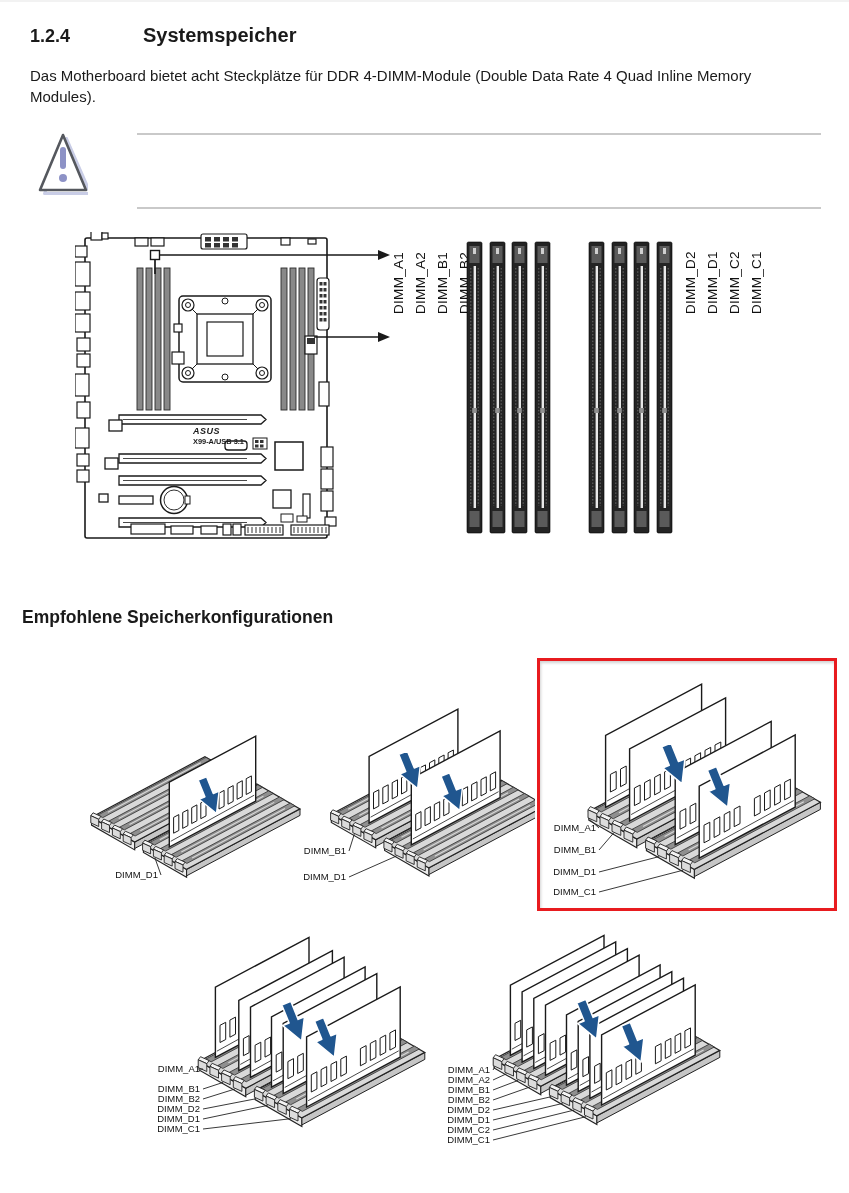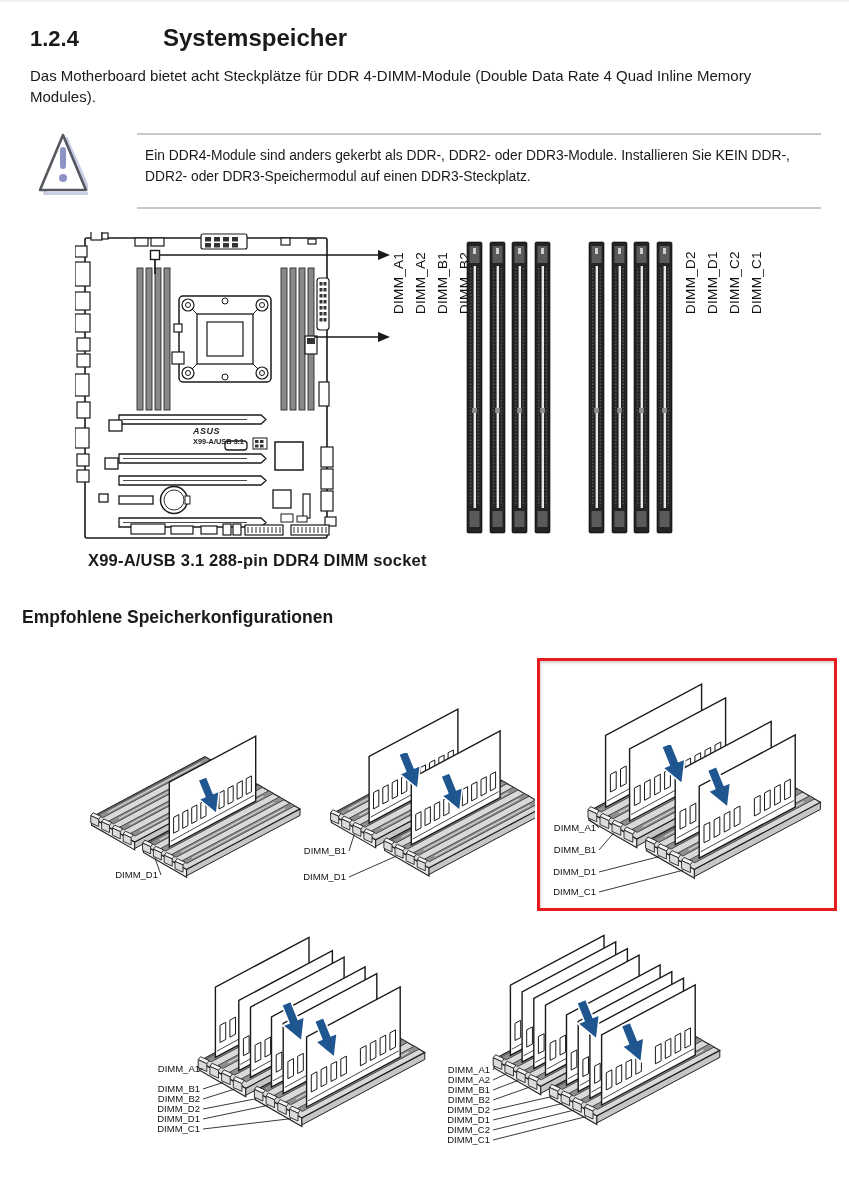--- a/index.html
+++ b/index.html
@@ -3,22 +3,22 @@
 <meta charset="utf-8">
 <style>
   html,body{margin:0;padding:0;background:#e8e8e8;}
   .page{
     position:relative; width:849px; height:1193px; background:#ffffff;
     font-family:"Liberation Sans", sans-serif; color:#1a1a1a; overflow:hidden;
     border-top:2px solid #f2f2f2; margin:0 auto;
   }
   .abs{position:absolute;}
   .h1row{left:30px; top:22px; display:flex; align-items:baseline;}
-  .h1num{font-size:22px; font-weight:bold; width:113px;}
-  .h1title{font-size:24px; font-weight:bold;margin-left:20px;}
+  .h1num{font-size:18px; font-weight:bold; width:113px;}
+  .h1title{font-size:20px; font-weight:bold;}
   .intro{left:30px; top:63px; width:770px; font-size:15px; line-height:1.4;}
   .warnrule{left:137px; width:684px; height:0; border-top:2px solid #c9c9c9;}
   .warntext{left:145px; top:143px; width:676px; font-size:13.8px; line-height:1.55;}
   .vlabel{
     position:absolute; transform:rotate(-90deg); transform-origin:0 0;
     font-size:13.5px; letter-spacing:.3px; white-space:nowrap; color:#111;
   }
   .caption{left:88px; top:549px; font-size:16.5px; font-weight:bold; letter-spacing:.2px;}
   .h2{left:22px; top:605px; font-size:17.5px; font-weight:bold;}
   .redbox{border:3px solid #e81b1f; box-shadow:inset 1px 2px 3px rgba(0,0,0,.18);}
@@ -38,21 +38,20 @@
 
   <div class="abs" style="left:36px; top:128px; width:52px; height:68px;">
     <svg width="52" height="68" viewBox="0 0 52 68">
       <path d="M 29 7 L 53 62 L 7 62 Z" fill="none" stroke="#c9cde6" stroke-width="3" stroke-linejoin="round" transform="translate(1.5,1.5)"></path>
       <path d="M 27 5 L 50 60 L 4 60 Z" fill="#ffffff" stroke="#55585e" stroke-width="2.6" stroke-linejoin="round"></path>
       <rect x="24" y="17" width="6" height="22" rx="3" fill="#8d92c6"></rect>
       <circle cx="27" cy="48" r="4" fill="#8d92c6"></circle>
     </svg>
   </div>
   <div class="abs warnrule" style="top:131px;"></div>
-  <div class="abs warntext">Ein DDR4-Module sind anders gekerbt als DDR-, DDR2- oder DDR3-Module. Installieren Sie KEIN DDR-, DDR2- oder DDR3-Speichermodul auf einen DDR3-Steckplatz.</div>
   <div class="abs warnrule" style="top:205px;"></div>
 
   <div class="abs" style="left:0; top:228px; width:849px; height:322px;">
 
     <svg class="abs" style="left:75px; top:2px;" width="262" height="310" viewBox="0 0 262 310">
       <g stroke="#1a1a1a" fill="#ffffff" stroke-width="1.6">
         <rect x="10" y="6" width="242" height="300" rx="2"></rect>
 
         <rect x="16" y="-1" width="11" height="9" stroke-width="1.2"></rect>
         <rect x="27" y="1" width="6" height="6" stroke-width="1.2"></rect>
@@ -300,21 +299,20 @@
           <rect x="210.2" y="168" width="4.6" height="5" fill="#909090"></rect>
         </g>
       </svg>
 
     <div class="vlabel" style="left:683px; top:84px;">DIMM_D2</div>
     <div class="vlabel" style="left:705px; top:84px;">DIMM_D1</div>
     <div class="vlabel" style="left:727px; top:84px;">DIMM_C2</div>
     <div class="vlabel" style="left:749px; top:84px;">DIMM_C1</div>
   </div>
 
-  <div class="abs caption">X99-A/USB 3.1 288-pin DDR4 DIMM socket</div>
 
   <div class="abs h2">Empfohlene Speicherkonfigurationen</div>
 
   <div class="abs redbox" style="left:537px; top:656px; width:294px; height:247px;"></div>
 
   <svg class="abs" style="left:70px;  top:663px;" width="237" height="244" viewBox="0 0 237 244" id="cfg0">
       <g>
         <polygon points="21.5,152.2 64.7,177.0 64.7,184.9 21.5,160.1" fill="#ececec" stroke="#222" stroke-width="1.1"></polygon>
         <polygon points="64.7,177.0 178.1,116.5 178.1,123.0 64.7,183.5" fill="#c6c6c6" stroke="#222" stroke-width="1"></polygon>
         <polygon points="21.5,152.2 134.9,91.7 178.1,116.5 64.7,177.0" fill="#d9d9d9" stroke="#222" stroke-width="1.2"></polygon>

